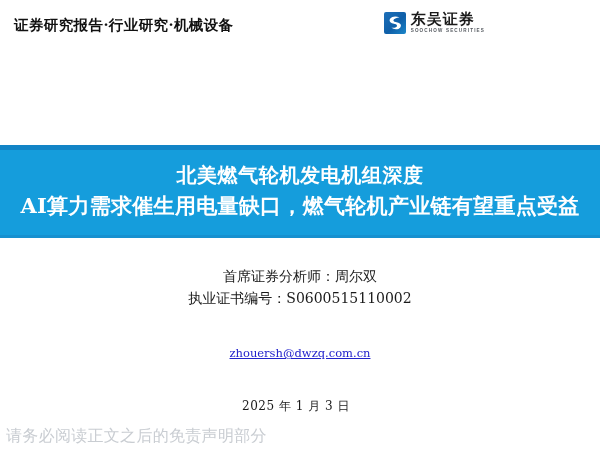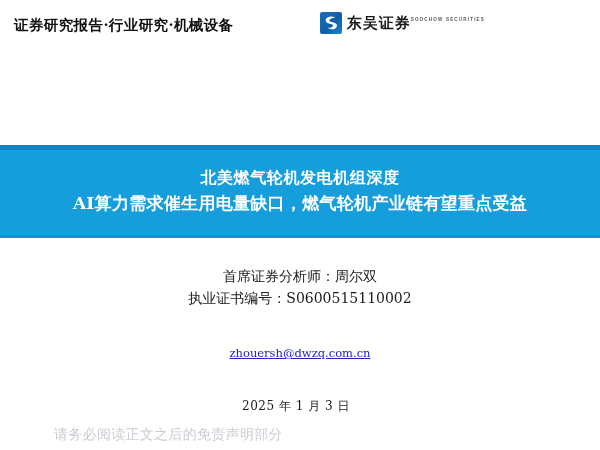--- a/index.html
+++ b/index.html
@@ -48,21 +48,21 @@
     width: 22px;
     height: 22px;
     background: linear-gradient(135deg, #1d6fb8 0%, #0f5fa8 55%, #1b86c9 100%);
     border-radius: 2px;
     position: relative;
     flex: none;
   }
   .logo-mark svg { display: block; }
   .logo-text-wrap {
     display: flex;
-    flex-direction: row;
+    flex-direction: column;
     line-height: 1;
   }
   .logo-cn {
     font-family: "DejaVu Serif", "Liberation Serif", serif;
     font-size: 15px;
     font-weight: bold;
     color: #1a1a1a;
     letter-spacing: 1px;
     white-space: nowrap;
   }
@@ -109,22 +109,22 @@
   .title-line {
     font-family: "DejaVu Serif", "Liberation Serif", serif;
     font-weight: bold;
     color: #ffffff;
     text-align: center;
     white-space: nowrap;
     line-height: 1.28;
     position: relative;
     z-index: 2;
   }
-  .title-line-1 { font-size: 16px; letter-spacing: 0.6px; }
-  .title-line-2 { font-size: 17px; letter-spacing: 0.3px; margin-top: 4px; }
+  .title-line-1 { font-size: 20px; letter-spacing: 0.6px; }
+  .title-line-2 { font-size: 21px; letter-spacing: 0.3px; margin-top: 4px; }
 
   
   .analyst {
     position: absolute;
     left: 0;
     top: 266px;
     width: 600px;
     text-align: center;
   }
   .analyst-row {
@@ -158,25 +158,24 @@
     letter-spacing: 0.5px;
     white-space: nowrap;
   }
 
   
   .footer {
     position: absolute;
     left: 6px;
     top: 426px;
     font-family: "DejaVu Sans", "Liberation Sans", sans-serif;
-    font-size: 14px;
+    font-size: 16px;
     color: #c9cdd2;
     letter-spacing: 0.3px;
     white-space: nowrap;
-    margin-left: 48px;
   }
 </style>
 </head>
 <body>
 
 <div class="header">
   <div class="header-title">证券研究报告·行业研究·机械设备</div>
 
   <div class="logo-block">
     <div class="logo-mark">

